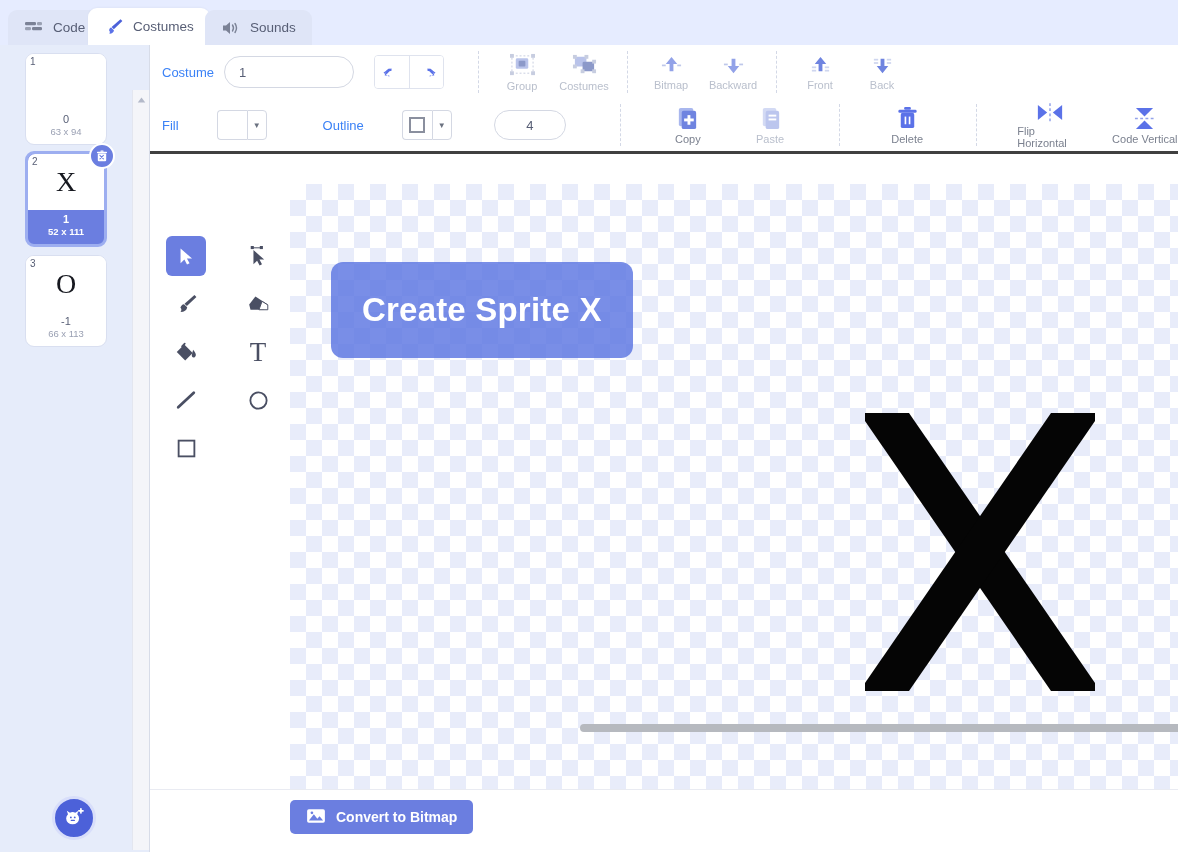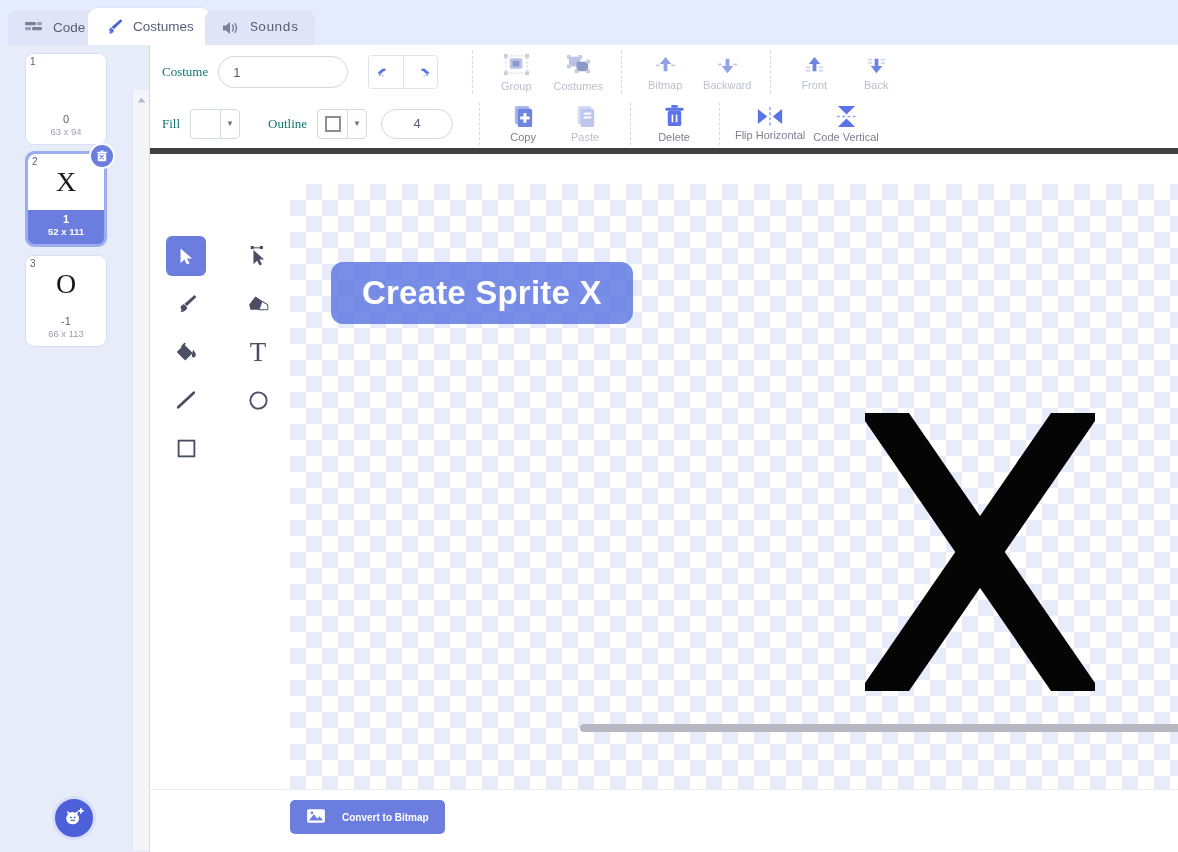--- a/index.html
+++ b/index.html
@@ -25,21 +25,21 @@
     background: #dfe5f7;
     cursor: pointer;
     user-select: none;
   }
   .tab.active {
     background: #ffffff; color: #575e75; top: 8px; height: 37px;
     box-shadow: 0 -1px 2px rgba(0,0,0,0.03);
   }
   #tab-code { left: 8px; }
   #tab-costumes { left: 88px; }
-  #tab-sounds { left: 205px; font-family: Liberation Mono, monospace; }
+  #tab-sounds { left: 205px; }
   .tab-ico { display: block; width: 20px; height: 18px; }
 
   
   .selector {
     position: absolute; left: 0; top: 45px; width: 150px; height: 807px;
     background: #e6ecfa;
     border-right: 1px solid #d7dce8;
   }
   .list-wrap { position: absolute; left: 0; top: 0; width: 132px; height: 740px; overflow: hidden; }
   .cos-item {
@@ -98,23 +98,23 @@
     cursor: pointer;
   }
 
   
   .paint { position: absolute; left: 150px; top: 45px; width: 1028px; height: 807px; background: #ffffff; }
 
   .toolrow {
     position: relative; height: 54px; display: flex; align-items: center;
     padding-left: 12px;
   }
-  .toolrow.row2 { border-bottom: 6px solid #404040; height: 55px; }
-
-  .lbl { font-size: 13px; color: #0f766e; margin-right: 10px; font-family: Liberation Serif, serif; }
+  .toolrow.row2 { border-bottom: 3px solid #404040; height: 55px; gap: 28px; }
+
+  .lbl { font-size: 13px; color: #3b82f6; margin-right: 10px; }
   .name-input {
     width: 130px; height: 32px; border-radius: 16px;
     border: 1px solid #d4d8e3; background: #ffffff;
     font-size: 13px; color: #575e75; padding: 0 14px;
     outline: none;
   }
 
   .undo-group { display: flex; margin-left: 20px; border: 1px solid #dfe3ee; border-radius: 4px; overflow: hidden; }
   .undo-btn { width: 34px; height: 32px; display:flex; align-items:center; justify-content:center; background:#fff; cursor:pointer; }
   .undo-btn + .undo-btn { border-left: 1px solid #dfe3ee; }
@@ -163,39 +163,39 @@
     overflow: hidden;
     background-color: #ffffff;
     background-image:
       linear-gradient(45deg, #e8ecfa 25%, transparent 25%, transparent 75%, #e8ecfa 75%),
       linear-gradient(45deg, #e8ecfa 25%, transparent 25%, transparent 75%, #e8ecfa 75%);
     background-size: 32px 32px;
     background-position: 0 0, 16px 16px;
   }
   .banner {
     position: absolute; left: 41px; top: 78px;
-    padding: 12px 31px; border-radius: 12px;
+    padding: 29px 31px; border-radius: 12px;
     background: rgba(92,117,226,0.82);
     color: #ffffff; font-size: 33px; font-weight: bold;
     letter-spacing: 0.2px;
     white-space: nowrap;
   }
   .x-art { position: absolute; left: 575px; top: 229px; width: 230px; height: 278px; }
 
   .h-scroll {
     position: absolute; left: 290px; bottom: 57px; width: 815px; height: 8px;
     background: #b6b9bf; border-radius: 4px;
   }
 
   .bottombar { position: absolute; left: 0; bottom: 0; width: 1028px; height: 63px; background:#ffffff; }
   .convert-btn {
     position: absolute; left: 140px; top: 11px;
     height: 34px; border-radius: 5px; background: #6b7ee0;
-    color: #ffffff; font-size: 10px; font-weight: bold;
-    display: flex; align-items: center; gap: 16px;
+    color: #ffffff; font-size: 14px; font-weight: bold;
+    display: flex; align-items: center; gap: 10px;
     padding: 0 16px; cursor: pointer; user-select: none;
   }
   .hairline { position:absolute; left:0; top:0; width:1028px; height:1px; background:#e9ebf2; }
 </style>
 </head>
 <body>
 
 <div id="app">
 
   <div class="tabbar">

